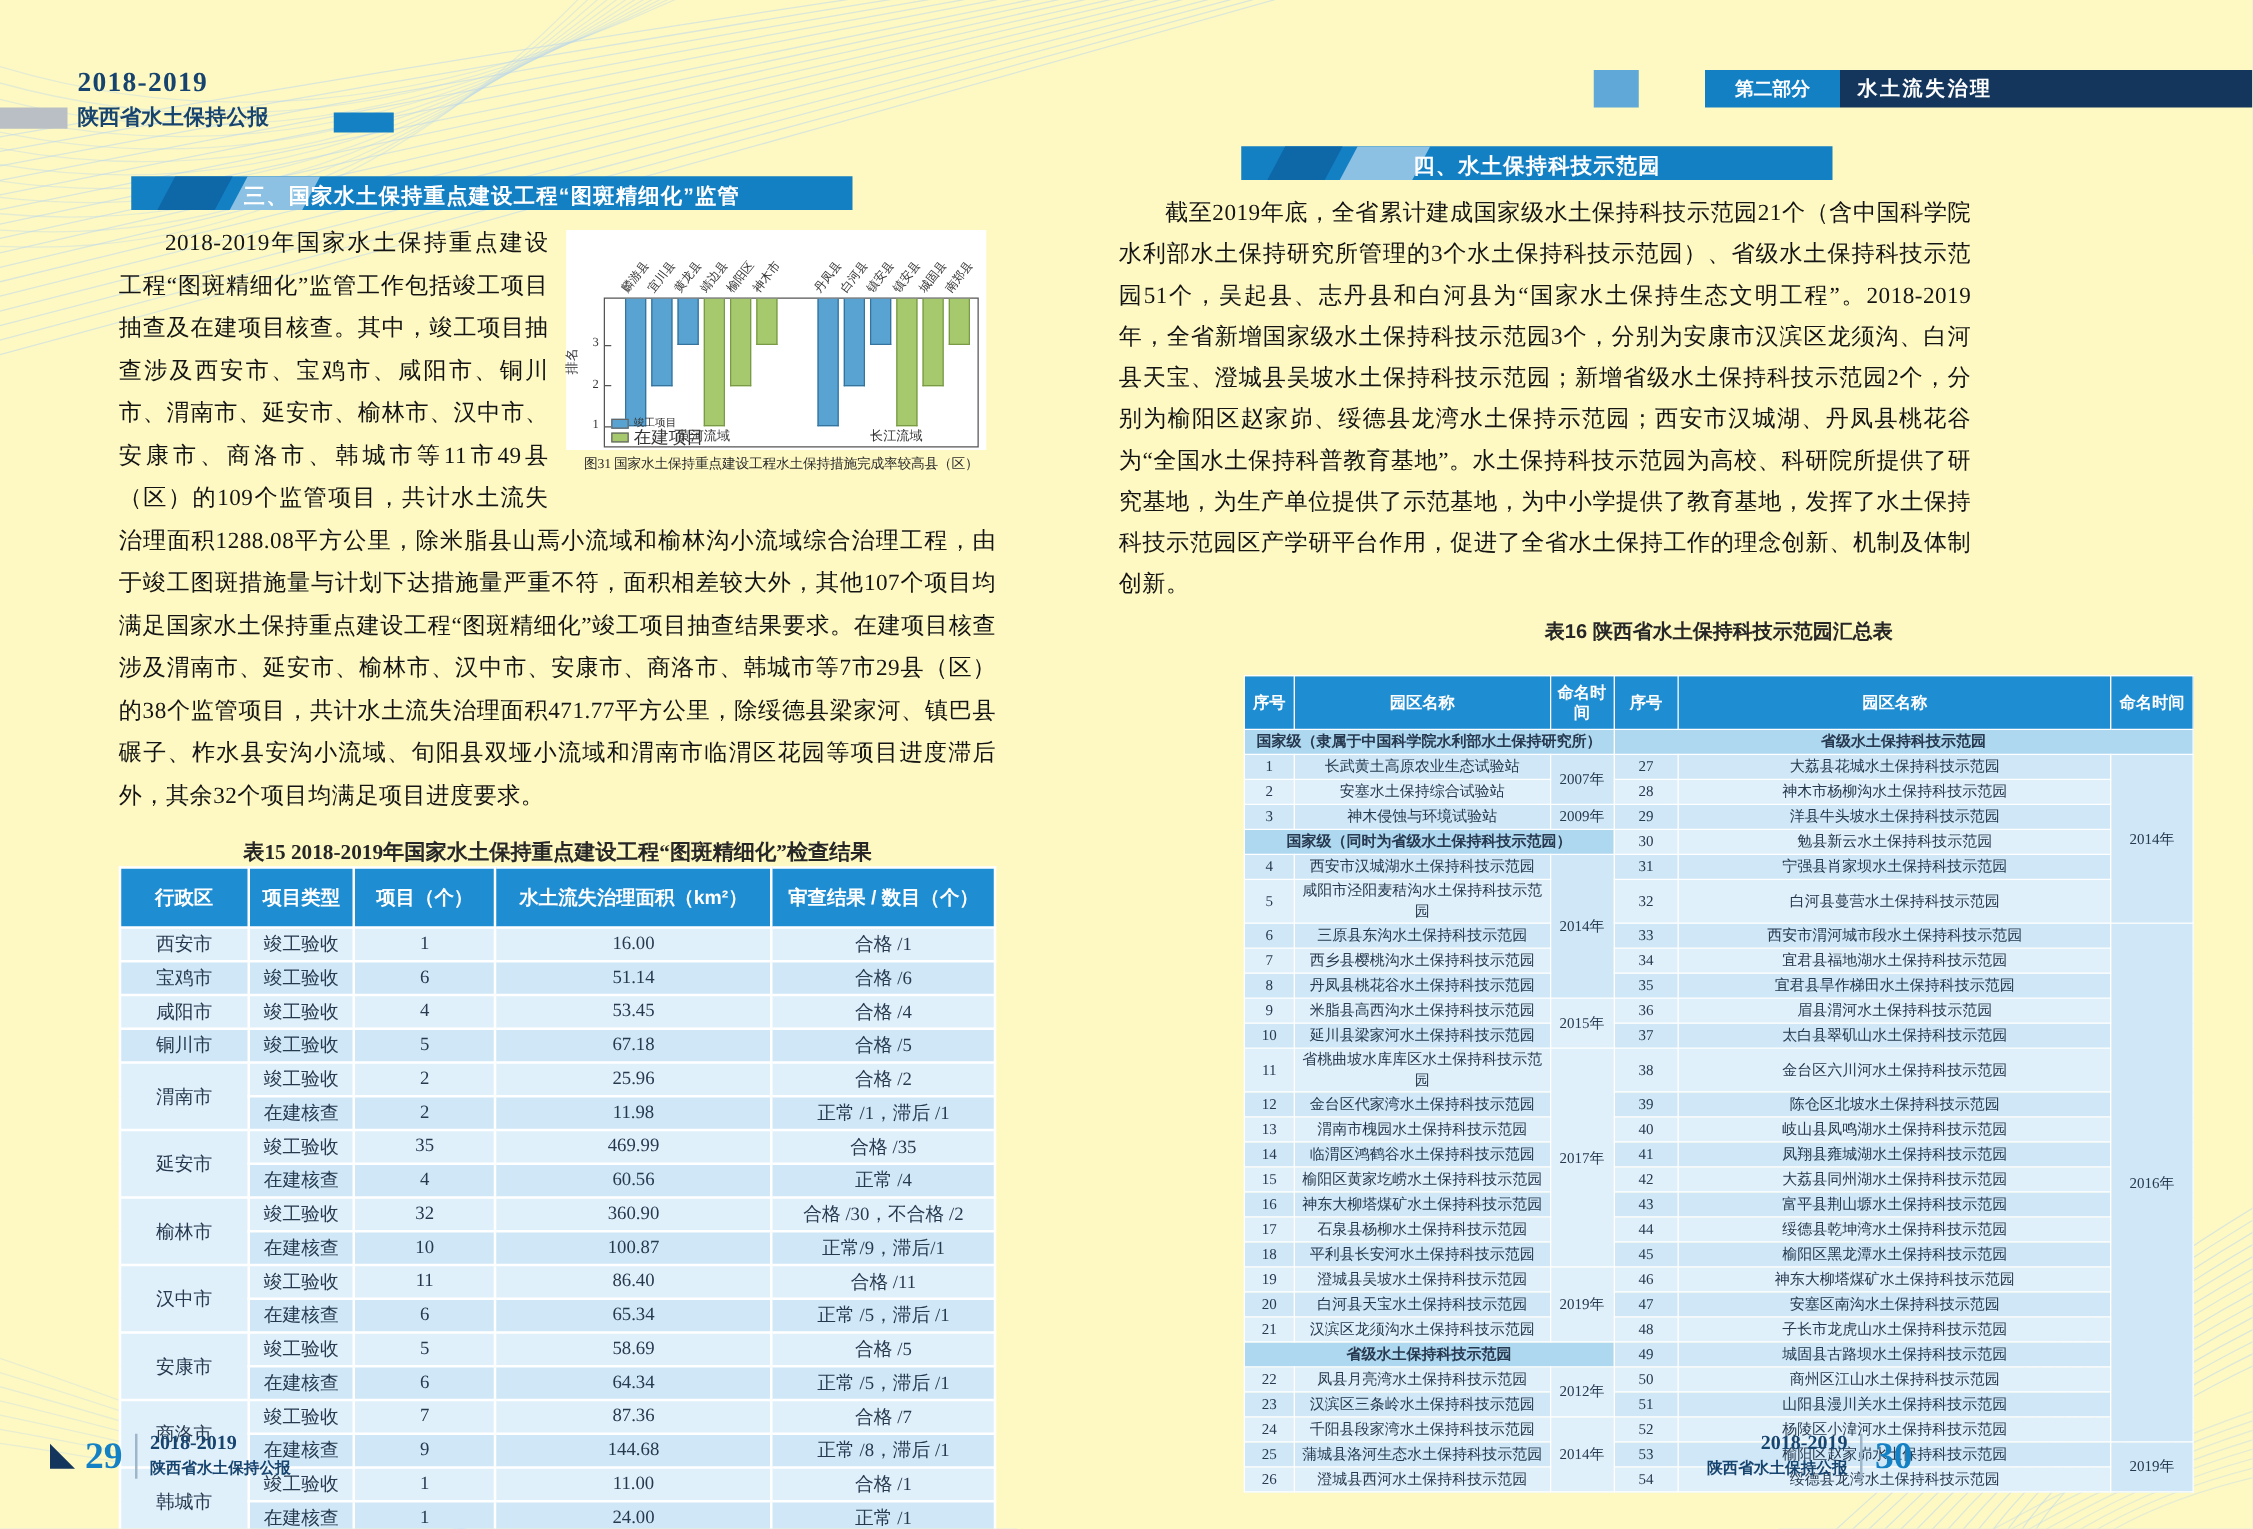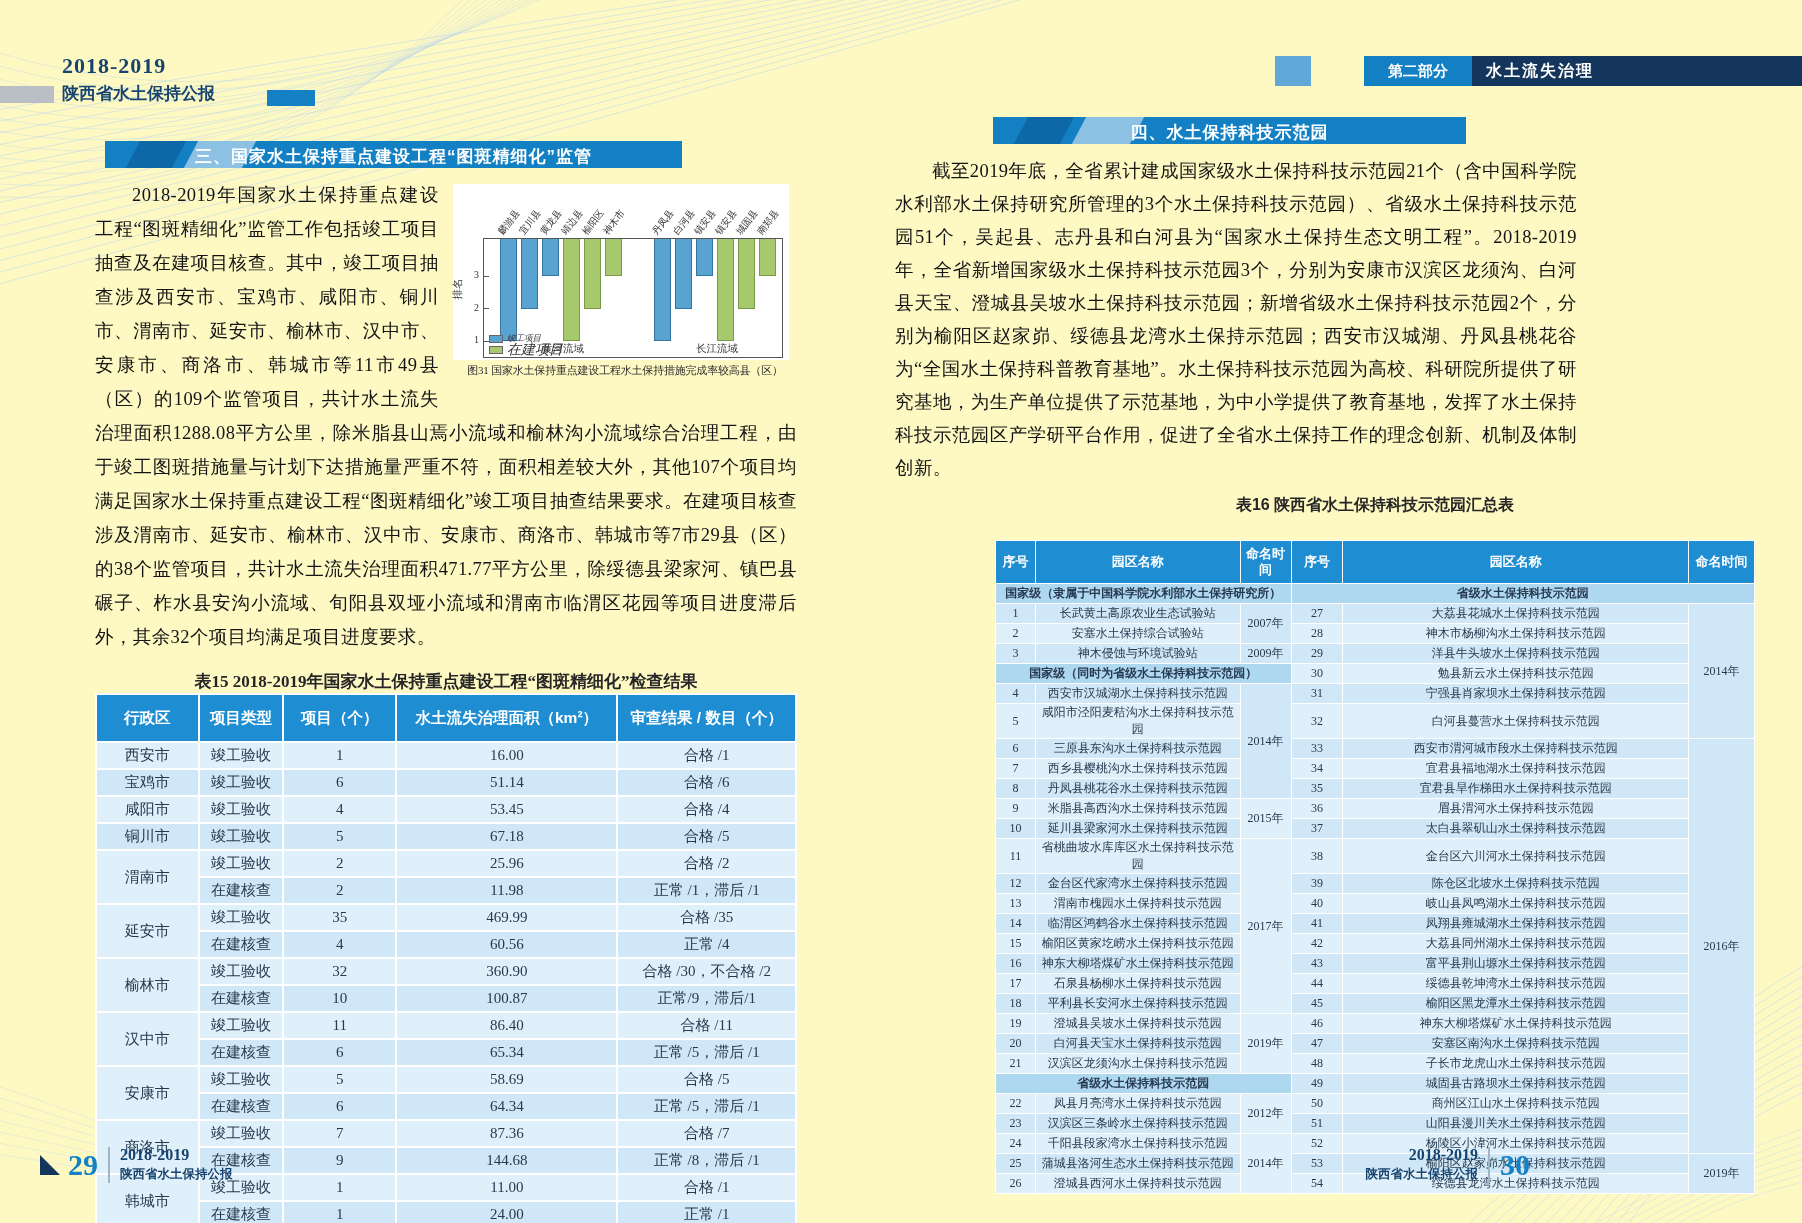--- a/index.html
+++ b/index.html
@@ -49,21 +49,21 @@
   .plot{position:absolute;left:30px;top:54px;width:300px;height:120px;border:1px solid #555;box-sizing:border-box;}
   .bar{position:absolute;top:0;width:17px;box-sizing:border-box;}
   .bar.blue{background:#58a3d2;border:1px solid #36749e;border-top:none;}
   .bar.green{background:#a6c96e;border:1px solid #7a9a48;border-top:none;}
   .tickmark{position:absolute;left:0;width:5px;height:1px;background:#555;}
   .ticknum{position:absolute;font-size:10px;color:#333;width:14px;text-align:right;}
   .ylab{position:absolute;left:-6px;top:98px;font-size:10.5px;color:#333;transform:rotate(-90deg);}
   .grouplab{position:absolute;font-size:10.5px;color:#333;text-align:center;width:120px;}
   .blab{position:absolute;font-size:9.5px;color:#333;white-space:nowrap;
         transform:rotate(-52deg);transform-origin:0 100%;height:12px;line-height:12px;}
-  .legend{position:absolute;left:5px;bottom:2px;font-style:italic;}
+  .legend{position:absolute;left:5px;bottom:2px;}
   .legitem{display:flex;align-items:center;height:11px;}
   .legsw{width:14px;height:8px;border:1px solid #666;margin-right:4px;box-sizing:border-box;}
   .figcap{margin-top:3px;font-size:11px;color:#2a2a2a;text-align:center;letter-spacing:-.2px;}
 
   
   .tblTitle{clear:both;text-align:center;font-family:Liberation Serif, serif;
             font-weight:bold;font-size:17px;color:#262626;margin:16px 0 0;}
   .tblTitleR{width:760px;margin-left:100px;text-align:center;font-family:"Liberation Sans","DejaVu Sans",sans-serif;
             font-weight:bold;font-size:16px;color:#262626;margin-top:10px;margin-bottom:24px;}
   table{border-collapse:collapse;}

